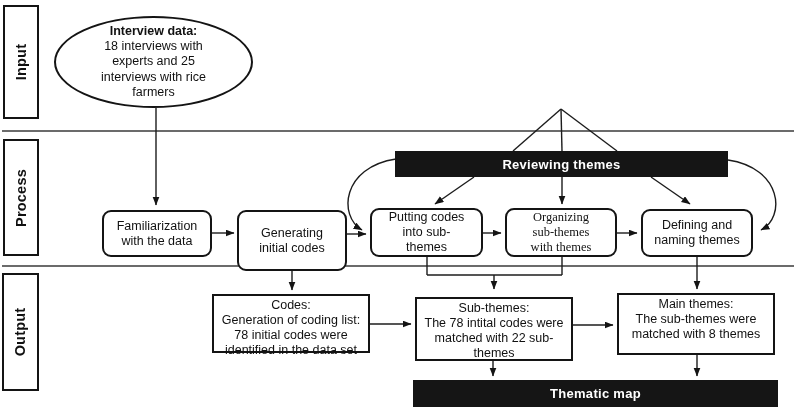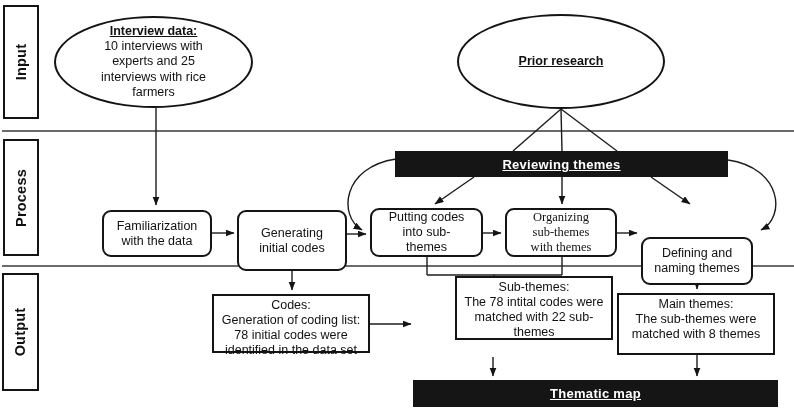--- a/index.html
+++ b/index.html
@@ -17,39 +17,39 @@
     transform:rotate(-90deg); font-weight:bold; font-size:14.5px;
     letter-spacing:0.2px; white-space:nowrap;
   }
 
   .ellipse {
     position:absolute; border:2.5px solid #141414; border-radius:50%;
     background:#fff; box-sizing:border-box;
     display:flex; flex-direction:column; align-items:center; justify-content:center;
     text-align:center; font-size:12.5px; line-height:1.22;
   }
-  .ellipse .ttl { font-weight:bold;text-decoration:underline; }
+  .ellipse .ttl { font-weight:bold; }
   .pre { white-space:pre-line; }
 
   .pbox {
     position:absolute; border:2px solid #141414; border-radius:9px; background:#fff;
     box-sizing:border-box; display:flex; align-items:center; justify-content:center;
     text-align:center; font-size:12.5px; line-height:1.18;
   }
 
   .obox {
     position:absolute; border:2px solid #141414; background:#fff; box-sizing:border-box;
     text-align:center; font-size:12.5px; line-height:1.2; padding-top:2px;
   }
   .obox .ttl { font-weight:normal; }
 
   .bar {
     position:absolute; background:#151515; color:#ffffff; font-weight:bold;
     font-size:13px; letter-spacing:0.3px; box-sizing:border-box;
-    display:flex; align-items:center; justify-content:center;text-decoration:underline;
+    display:flex; align-items:center; justify-content:center;
   }
 </style>
 </head>
 <body>
 
 <div id="stage">
 
   <svg class="wires" viewBox="0 0 794 409">
     <defs>
       <marker id="ah" markerUnits="userSpaceOnUse" markerWidth="10" markerHeight="8" refX="8.5" refY="3.5" orient="auto">
@@ -102,55 +102,52 @@
   </div>
   <div class="rowlabel" style="left:3px; top:139px; width:36px; height:117px;">
     <span>Process</span>
   </div>
   <div class="rowlabel" style="left:2px; top:273px; width:37px; height:118px;">
     <span>Output</span>
   </div>
 
   <div class="ellipse" style="left:54px; top:16px; width:199px; height:92px;">
     <div class="ttl">Interview data:</div>
-    <div class="pre">10 interviews with
+    <div class="pre">18 interviews with
 experts and 25
 interviews with rice
 farmers</div>
   </div>
 
-  <div class="ellipse" style="left:457px; top:14px; width:208px; height:95px;">
-    <div class="ttl">Prior research</div>
-  </div>
 
   <div class="bar" style="left:395px; top:151px; width:333px; height:26px;">
     <span>Reviewing themes</span>
   </div>
 
   <div class="pbox pre" style="left:102px; top:210px; width:110px; height:47px;text-align:center;">Familiarization
 with the data</div>
   <div class="pbox pre" style="left:237px; top:210px; width:110px; height:61px;">Generating
 initial codes</div>
   <div class="pbox pre" style="left:370px; top:208px; width:113px; height:49px;text-align:center;">Putting codes
 into sub-
 themes</div>
   <div class="pbox pre" style="left:505px; top:208px; width:112px; height:49px;font-family:Liberation Serif, serif;">Organizing
 sub-themes
 with themes</div>
-  <div class="pbox pre" style="left:641px; top:209px; width:112px; height:48px;margin-top:28px;">Defining and
+  <div class="pbox pre" style="left:641px; top:209px; width:112px; height:48px;">Defining and
 naming themes</div>
 
   <div class="obox" style="left:212px; top:294px; width:158px; height:59px;">
     <span class="ttl">Codes</span><span>:</span>
     <div class="pre">Generation of coding list:
 78 initial codes were
 identified in the data set</div>
   </div>
 
-  <div class="obox" style="left:415px; top:276px; width:158px; height:64px;margin-left:40px;">
+  <div class="obox" style="left:415px; top:297px; width:158px; height:64px;">
     <span class="ttl">Sub-themes</span><span>:</span>
     <div class="pre">The 78 intital codes were
 matched with 22 sub-
 themes</div>
   </div>
 
   <div class="obox" style="left:617px; top:293px; width:158px; height:62px; padding-top:2px;">
     <span class="ttl">Main themes</span><span>:</span>
     <div class="pre">The sub-themes were
 matched with 8 themes</div>

